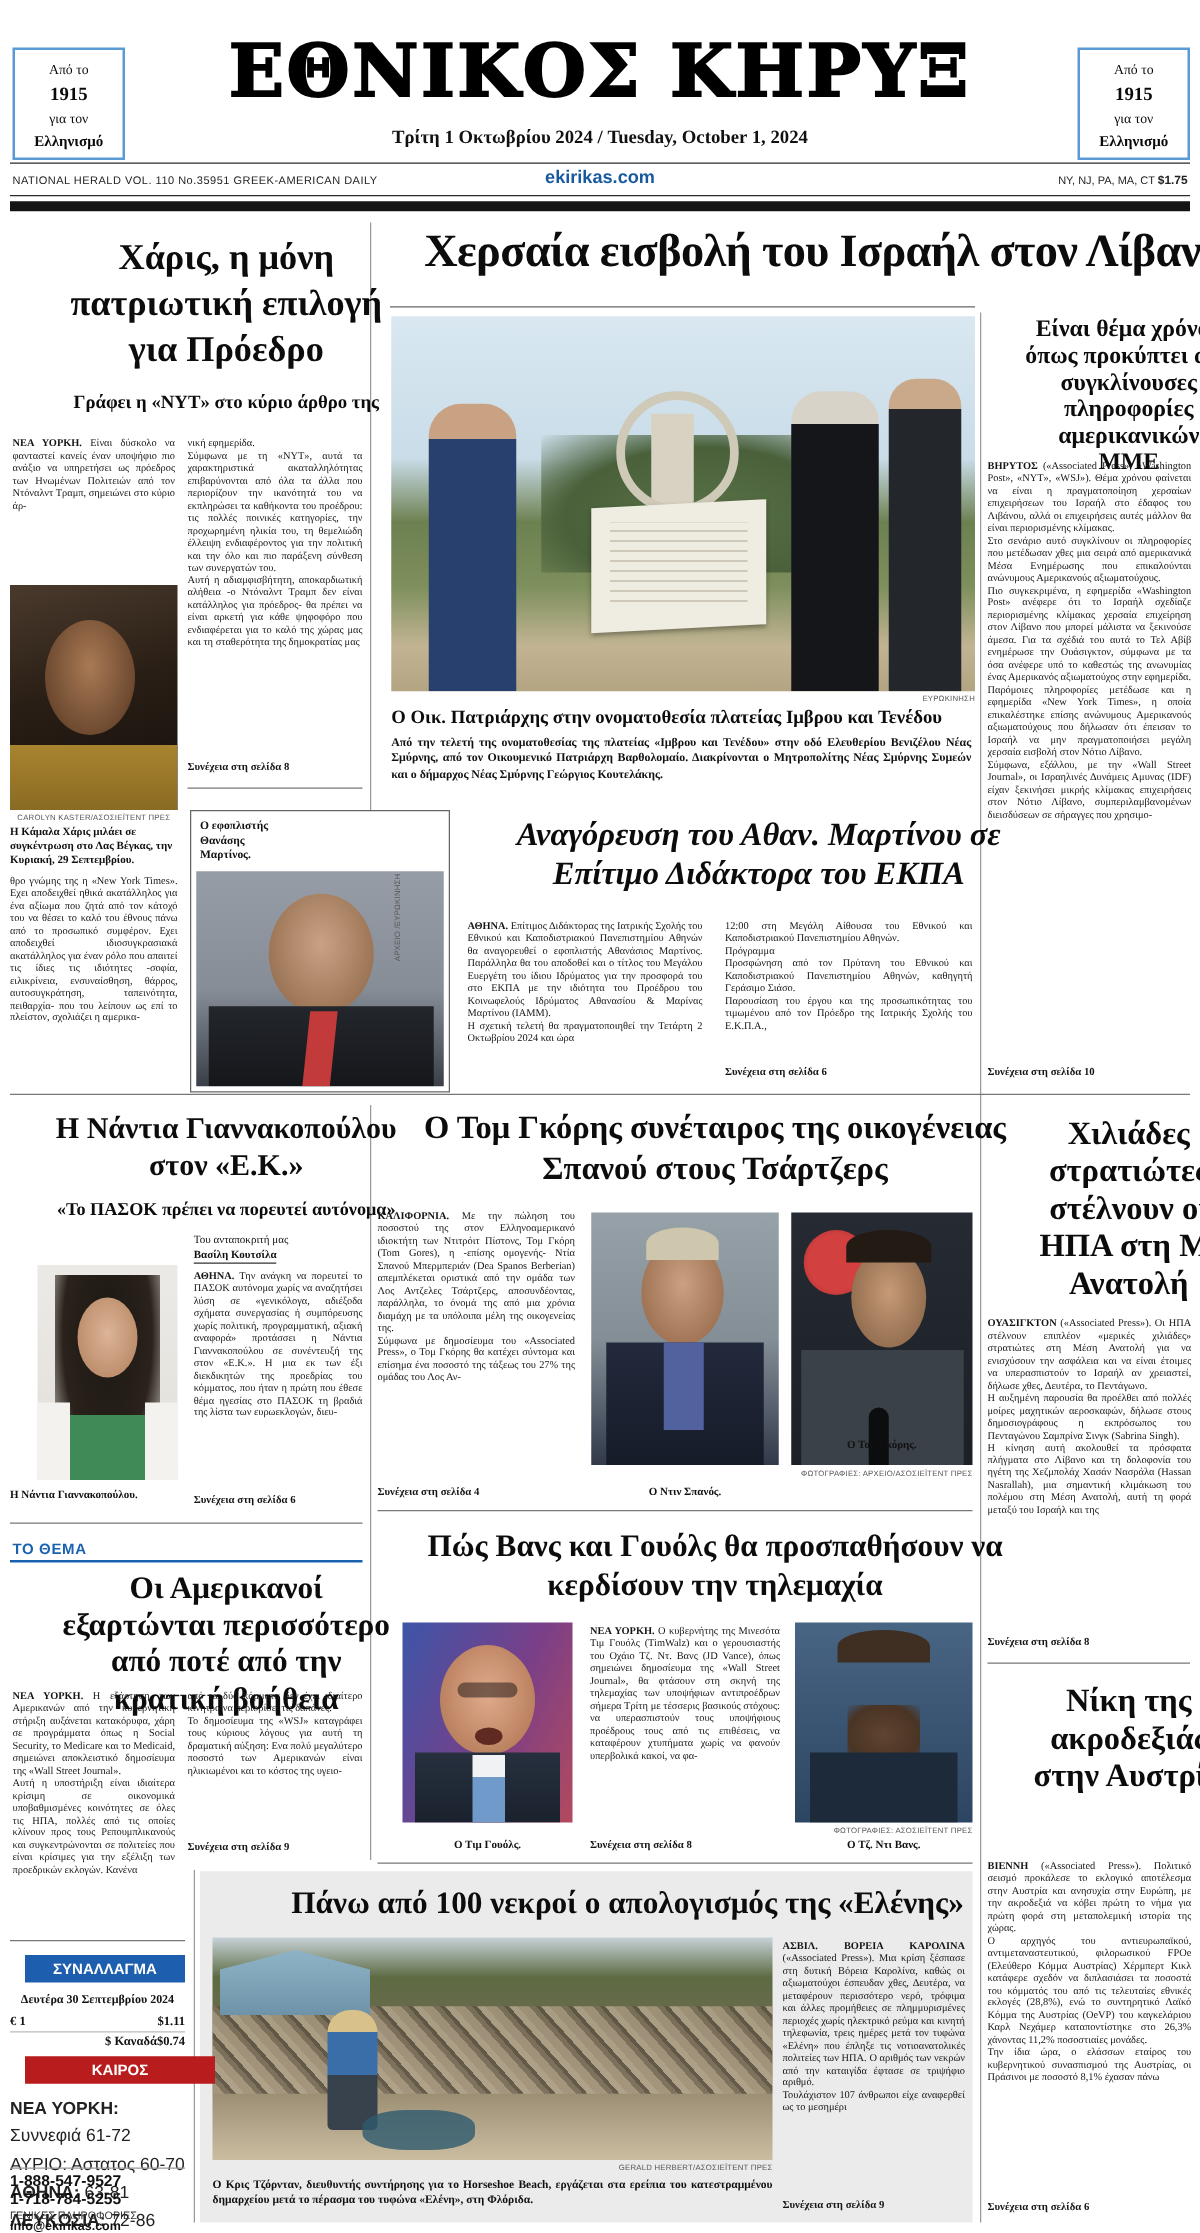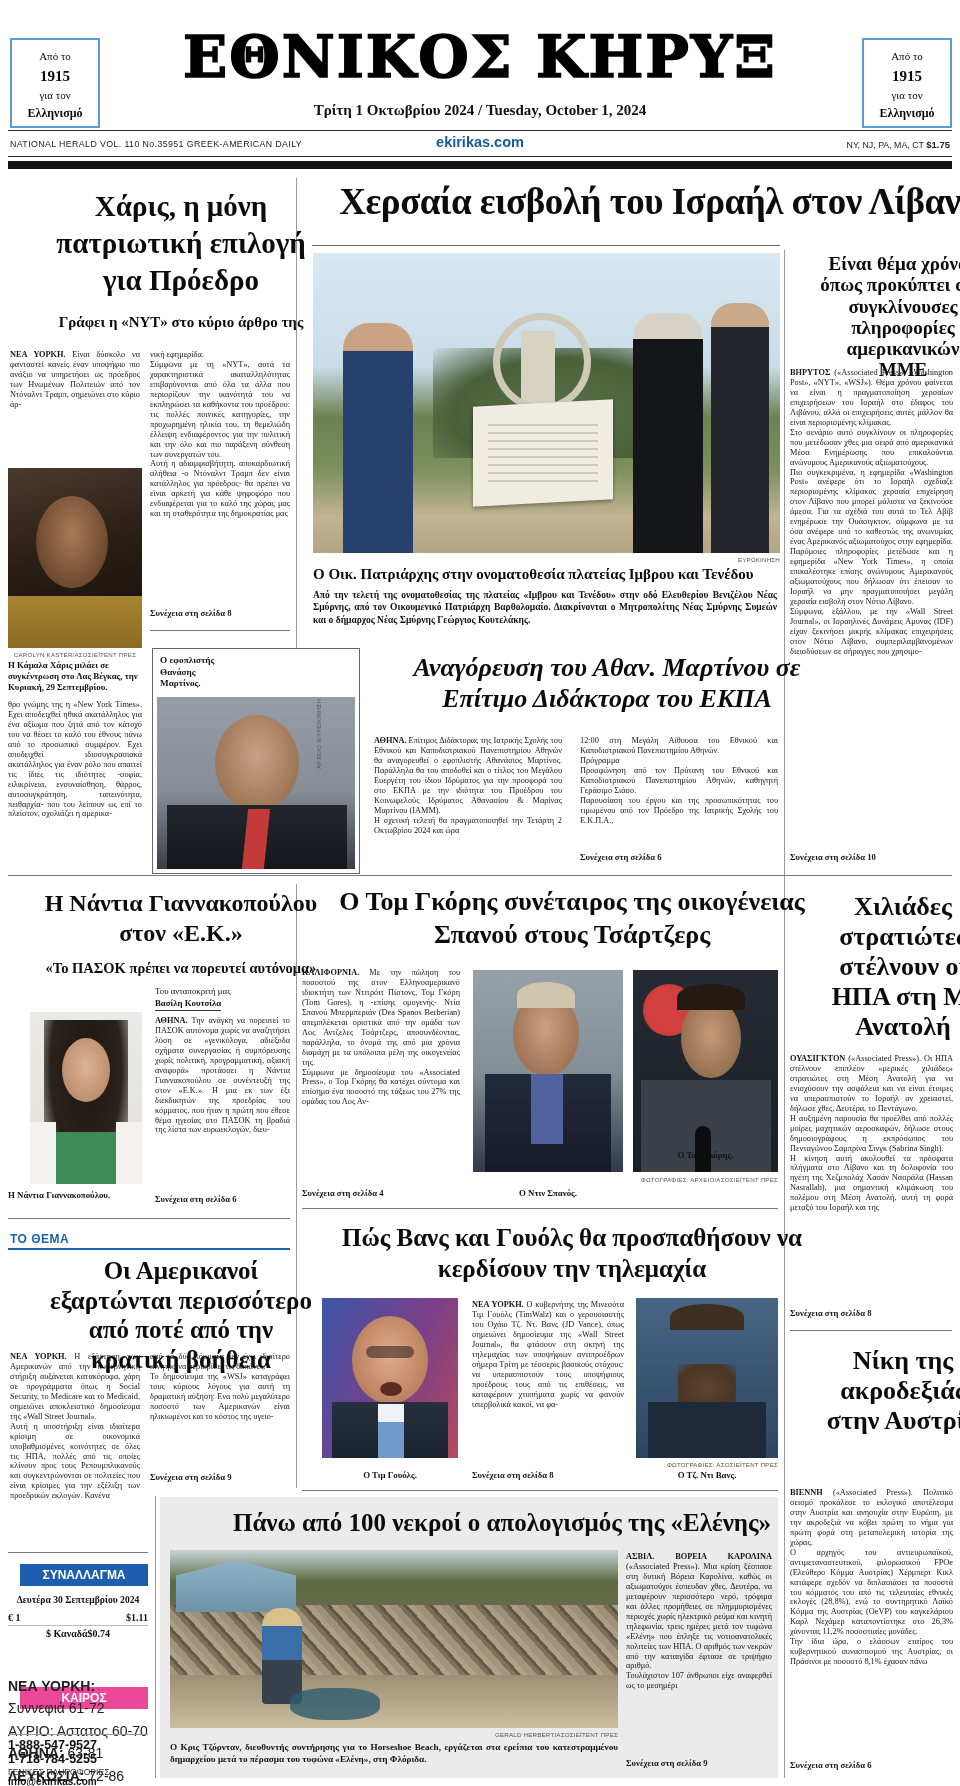--- a/index.html
+++ b/index.html
@@ -211,25 +211,25 @@
 Ο αρχηγός του αντιευρωπαϊκού, αντιμεταναστευτικού, φιλορωσικού FPOe (Ελεύθερο Κόμμα Αυστρίας) Χέρμπερτ Κικλ κατάφερε σχεδόν να διπλασιάσει τα ποσοστά του κόμματός του από τις τελευταίες εθνικές εκλογές (28,8%), ενώ το συντηρητικό Λαϊκό Κόμμα της Αυστρίας (OeVP) του καγκελάριου Καρλ Νεχάμερ καταποντίστηκε στο 26,3% χάνοντας 11,2% ποσοστιαίες μονάδες.
 Την ίδια ώρα, ο ελάσσων εταίρος του κυβερνητικού συνασπισμού της Αυστρίας, οι Πράσινοι με ποσοστό 8,1% έχασαν πάνω</span></p>
   <div class="abs cont" style="left:790px;top:1760px;">Συνέχεια στη σελίδα 6</div>
 
   <div class="abs bluehdr" style="left:20px;top:1564px;width:128px;background:#1d5fae;">ΣΥΝΑΛΛΑΓΜΑ</div>
   <div class="abs" style="left:4px;top:1594px;width:148px;text-align:center;font-weight:bold;font-size:9.6px;">Δευτέρα 30 Σεπτεμβρίου 2024</div>
   <div class="abs" style="left:8px;top:1612px;width:140px;display:flex;justify-content:space-between;font-weight:bold;font-size:10px;border-bottom:1px solid #bbb;padding-bottom:2px;">
     <span>€ 1</span>
       <span>$1.11</span>
   </div>
-  <div class="abs" style="left:8px;top:1628px;width:140px;display:flex;justify-content:center;font-weight:bold;font-size:10px;">
+  <div class="abs" style="left:8px;top:1628px;width:140px;display:flex;justify-content:flex-end;font-weight:bold;font-size:10px;">
     <span>$ Καναδά</span>
       <span>$0.74</span>
   </div>
-  <div class="abs bluehdr" style="left:20px;top:1645px;width:128px;background:#ec4899;margin-top:42px;">ΚΑΙΡΟΣ</div>
+  <div class="abs bluehdr" style="left:20px;top:1645px;width:152px;background:#b91c1c;">ΚΑΙΡΟΣ</div>
   <div class="abs sans" style="left:8px;top:1675px;width:142px;font-size:14px;line-height:1.6;color:#222;">
     <div><b>ΝΕΑ ΥΟΡΚΗ:</b> <span>Συννεφιά 61-72</span></div>
     <div><span>ΑΥΡΙΟ:</span> <span>Αστατος 60-70</span></div>
     <div><b>ΑΘΗΝΑ:</b> <span>63-81</span></div>
     <div><b>ΛΕΥΚΩΣΙΑ:</b> <span>72-86</span></div>
   </div>
   <div class="abs rule" style="left:8px;top:1734px;width:140px;height:1px;background:#999;"></div>
   <div class="abs sans" style="left:8px;top:1738px;font-weight:bold;font-size:12.5px;">1-888-547-9527</div>
   <div class="abs sans" style="left:8px;top:1752px;font-weight:bold;font-size:12.5px;">1-718-784-5255</div>
   <div class="abs sans" style="left:8px;top:1767px;font-size:8.6px;color:#333;">ΓΕΝΙΚΕΣ ΠΛΗΡΟΦΟΡΙΕΣ</div>

